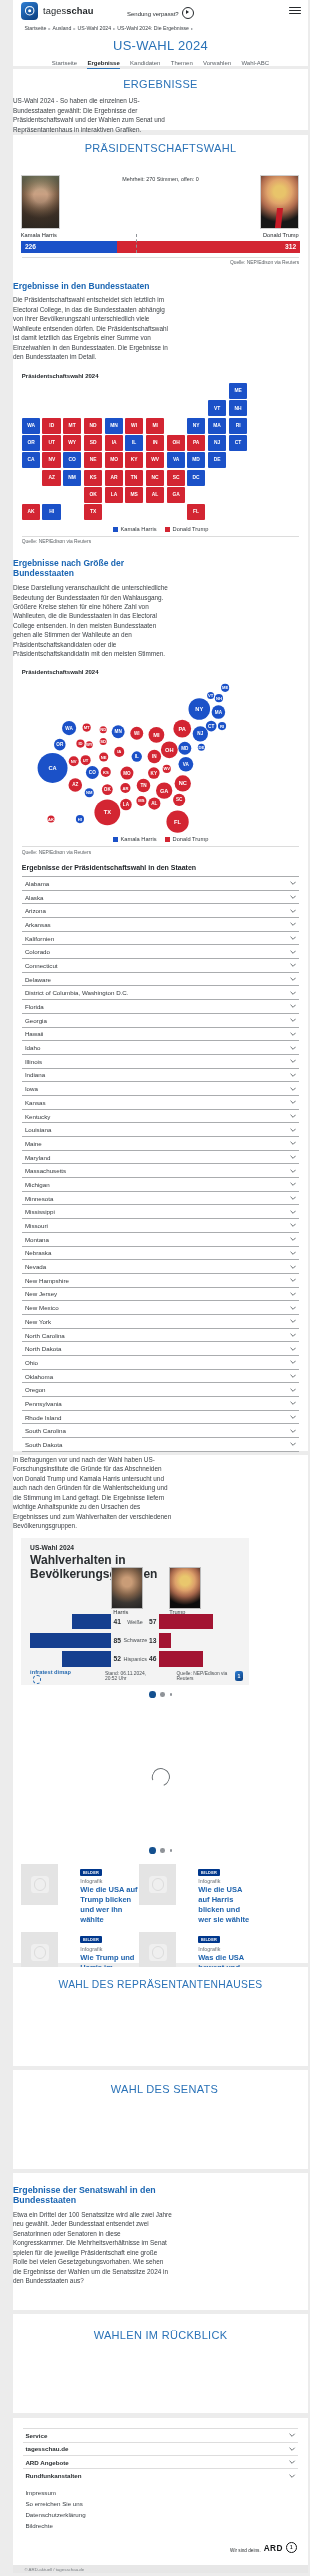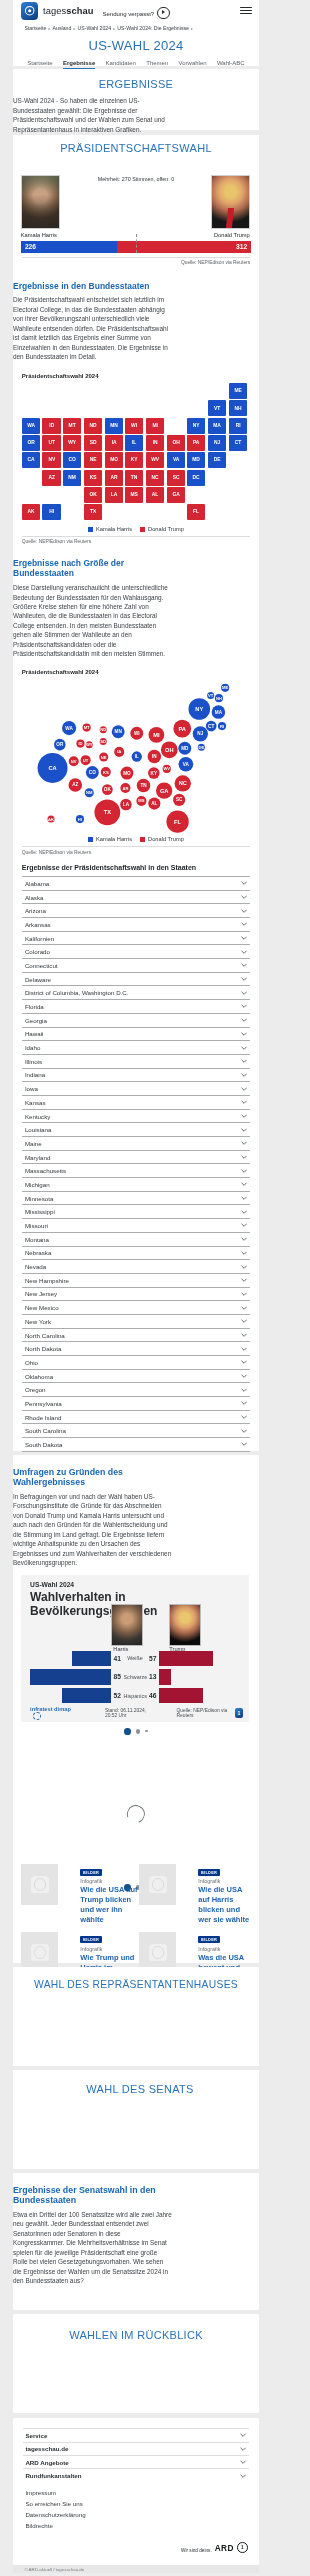--- a/index.html
+++ b/index.html
@@ -1,18 +1,18 @@
 <!DOCTYPE html>
 <html lang="de" style="font-size:8.3px"><head>
 <meta charset="utf-8">
 <style>
   html,body{margin:0;padding:0;background:#ececec;}
   .page{position:relative;width:310px;height:2576px;background:#ececec;
     font-family:"Liberation Sans",sans-serif;color:#3a3f44;overflow:hidden;}
-  .block{position:absolute;left:13px;width:246px;background:#fff;box-sizing:border-box;}
+  .block{position:absolute;left:13px;width:295px;background:#fff;box-sizing:border-box;}
   
   .masthead{position:relative;height:22px;}
   .ts-logo{position:absolute;left:7.8px;top:2.1px;width:17.6px;height:17.6px;border-radius:4.1px;
     background:linear-gradient(145deg,#2f7fd4,#0a3c7c);display:flex;align-items:center;justify-content:center;}
   .brand{position:absolute;left:30px;top:5.7px;font-size:9.3px;color:#1d2124;letter-spacing:0.1px;}
   .brand b{font-weight:700;}
   .missed{position:absolute;left:0;right:0;top:6.7px;text-align:center;font-size:6px;color:#2a2e31;}
   .missed .play{display:inline-block;vertical-align:-3.1px;margin-left:3.1px;width:10.3px;height:10.3px;border:0.8px solid #24282b;border-radius:50%;position:relative;}
   .missed .play:before{content:"";position:absolute;left:3.6px;top:2.6px;border-left:3.6px solid #24282b;border-top:2.3px solid transparent;border-bottom:2.3px solid transparent;}
   .burger{position:absolute;right:7.2px;top:5.2px;width:11.4px;height:10.3px;display:flex;flex-direction:column;justify-content:space-between;padding:1.6px 0;box-sizing:border-box;}
@@ -811,21 +811,20 @@
         <div class="acc-row">
           <span>Wyoming</span>
           <svg class="chev" viewBox="0 0 12 8">
             <polyline points="1,1.5 6,6.5 11,1.5" fill="none" stroke="#4a4f53" stroke-width="1.6"></polyline>
           </svg>
         </div>
       </div>
   </section>
 
   <section class="block" style="top:1455px;height:508px;">
-    <h3 class="sub narrow" style="margin-top:12px;font-size:8.8px;">Umfragen zu Gründen des Wahlergebnisses</h3>
     <p class="body narrow">In Befragungen vor und nach der Wahl haben US-Forschungsinstitute die Gründe für das Abschneiden von Donald Trump und Kamala Harris untersucht und auch nach den Gründen für die Wahlentscheidung und die Stimmung im Land gefragt. Die Ergebnisse liefern wichtige Anhaltspunkte zu den Ursachen des Ergebnisses und zum Wahlverhalten der verschiedenen Bevölkerungsgruppen.</p>
 
     <div class="demo-card">
       <div class="demo-kicker">US-Wahl 2024</div>
       <div class="demo-title">Wahlverhalten in Bevölkerungsgruppen</div>
       <div class="dphoto h"></div>
       <div class="dphoto t"></div>
       <span class="dlabel" style="left:92px;">Harris</span>
       <span class="dlabel" style="left:148px;">Trump</span>
       <div class="demo-rows" id="demoRows">

